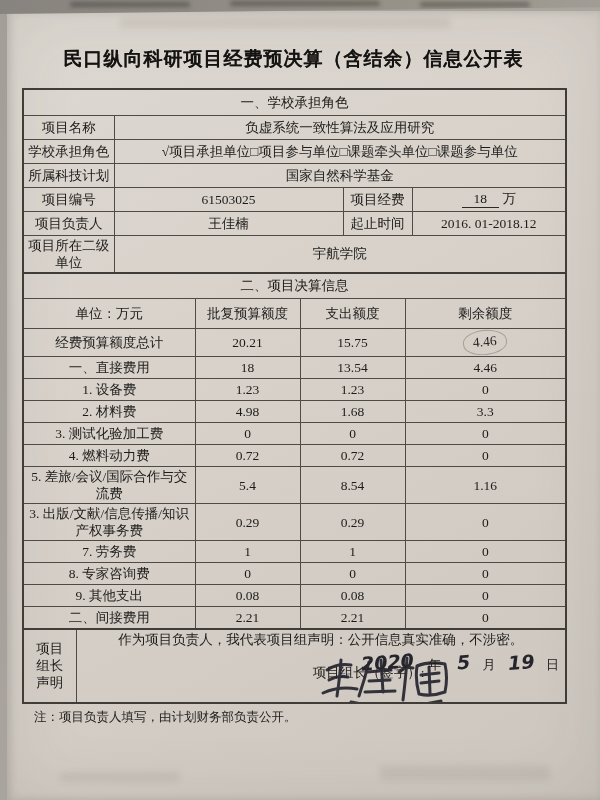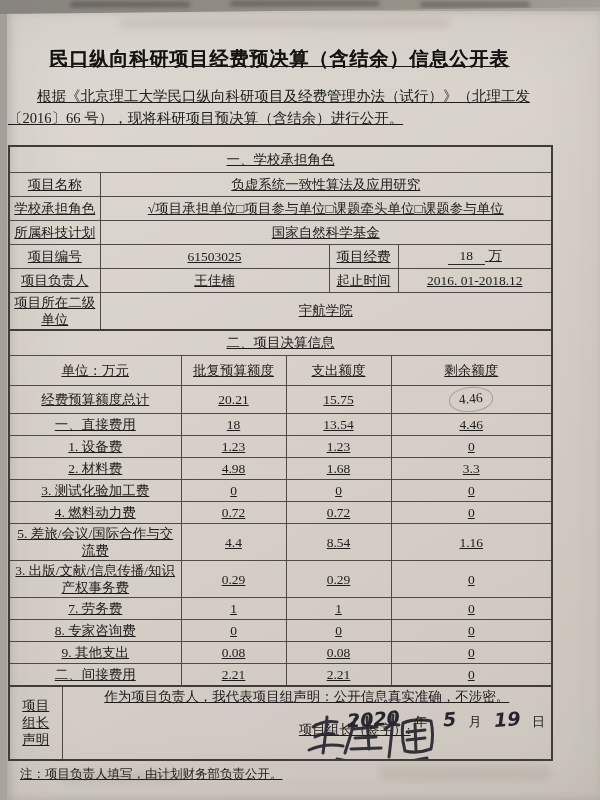--- a/index.html
+++ b/index.html
@@ -14,21 +14,21 @@
     background:linear-gradient(150deg,#ddd8d1 0%,#d7d1ca 45%,#ccc6be 100%);
     box-shadow:inset 0 0 70px rgba(70,60,45,.10), inset 3px 0 8px rgba(60,55,48,.18);
   }
   .topband {
     position:absolute; left:0; top:0; width:600px; height:14px;
     background:linear-gradient(90deg,#87837e,#989389 70%,#a29d94);
     clip-path:polygon(0 0,100% 0,100% 52%,0 100%);
   }
   .smudge { position:absolute; background:rgba(35,33,30,.38); filter:blur(2px); height:5px; border-radius:3px; }
   .bleed { position:absolute; background:rgba(95,88,78,.10); filter:blur(3px); border-radius:4px; }
-  .content { position:absolute; left:8px; top:46px; width:543px;text-decoration:underline; }
+  .content { position:absolute; left:22px; top:46px; width:543px; }
 
   .title {
     text-align:center; font-family:"Liberation Sans","DejaVu Sans",sans-serif;
     font-size:19px; font-weight:700; letter-spacing:1px; color:#141311;
     text-shadow:0 0 .5px rgba(20,18,15,.6);
   }
   .intro { margin-top:13px; font-size:14.5px; line-height:22px; color:#21201d; }
   .intro .l1 { text-indent:29px; }
 
   table.tbl { width:543px; border-collapse:collapse; table-layout:fixed; }
@@ -83,24 +83,20 @@
     <div class="smudge" style="left:420px;top:2px;width:110px;"></div>
   </div>
   <div class="bleed" style="left:120px;top:18px;width:330px;height:10px;"></div>
   <div class="bleed" style="left:380px;top:766px;width:170px;height:14px;"></div>
   <div class="bleed" style="left:60px;top:772px;width:120px;height:10px;"></div>
 
   <div class="content">
 
     <div class="title">民口纵向科研项目经费预决算（含结余）信息公开表</div>
 
-    <div class="intro">
-      <div class="l1">根据《北京理工大学民口纵向科研项目及经费管理办法（试行）》（北理工发</div>
-      <div class="l2">〔2016〕66 号），现将科研项目预决算（含结余）进行公开。</div>
-    </div>
 
     <table class="tbl" style="margin-top:16px;">
       <colgroup>
           <col style="width:91px">
           <col style="width:229px">
           <col style="width:69px">
           <col style="width:154px">
         </colgroup>
       <tbody>
           <tr class="h26">
@@ -188,21 +184,21 @@
         <td class="num">0</td>
       </tr>
       <tr class="h22">
         <td class="lab">4. 燃料动力费</td>
         <td class="num">0.72</td>
         <td class="num">0.72</td>
         <td class="num">0</td>
       </tr>
       <tr class="h36">
         <td class="lab">5. 差旅/会议/国际合作与交流费</td>
-        <td class="num">4.4</td>
+        <td class="num">5.4</td>
         <td class="num">8.54</td>
         <td class="num">1.16</td>
       </tr>
       <tr class="h36">
         <td class="lab">3. 出版/文献/信息传播/知识产权事务费</td>
         <td class="num">0.29</td>
         <td class="num">0.29</td>
         <td class="num">0</td>
       </tr>
       <tr class="h22">

